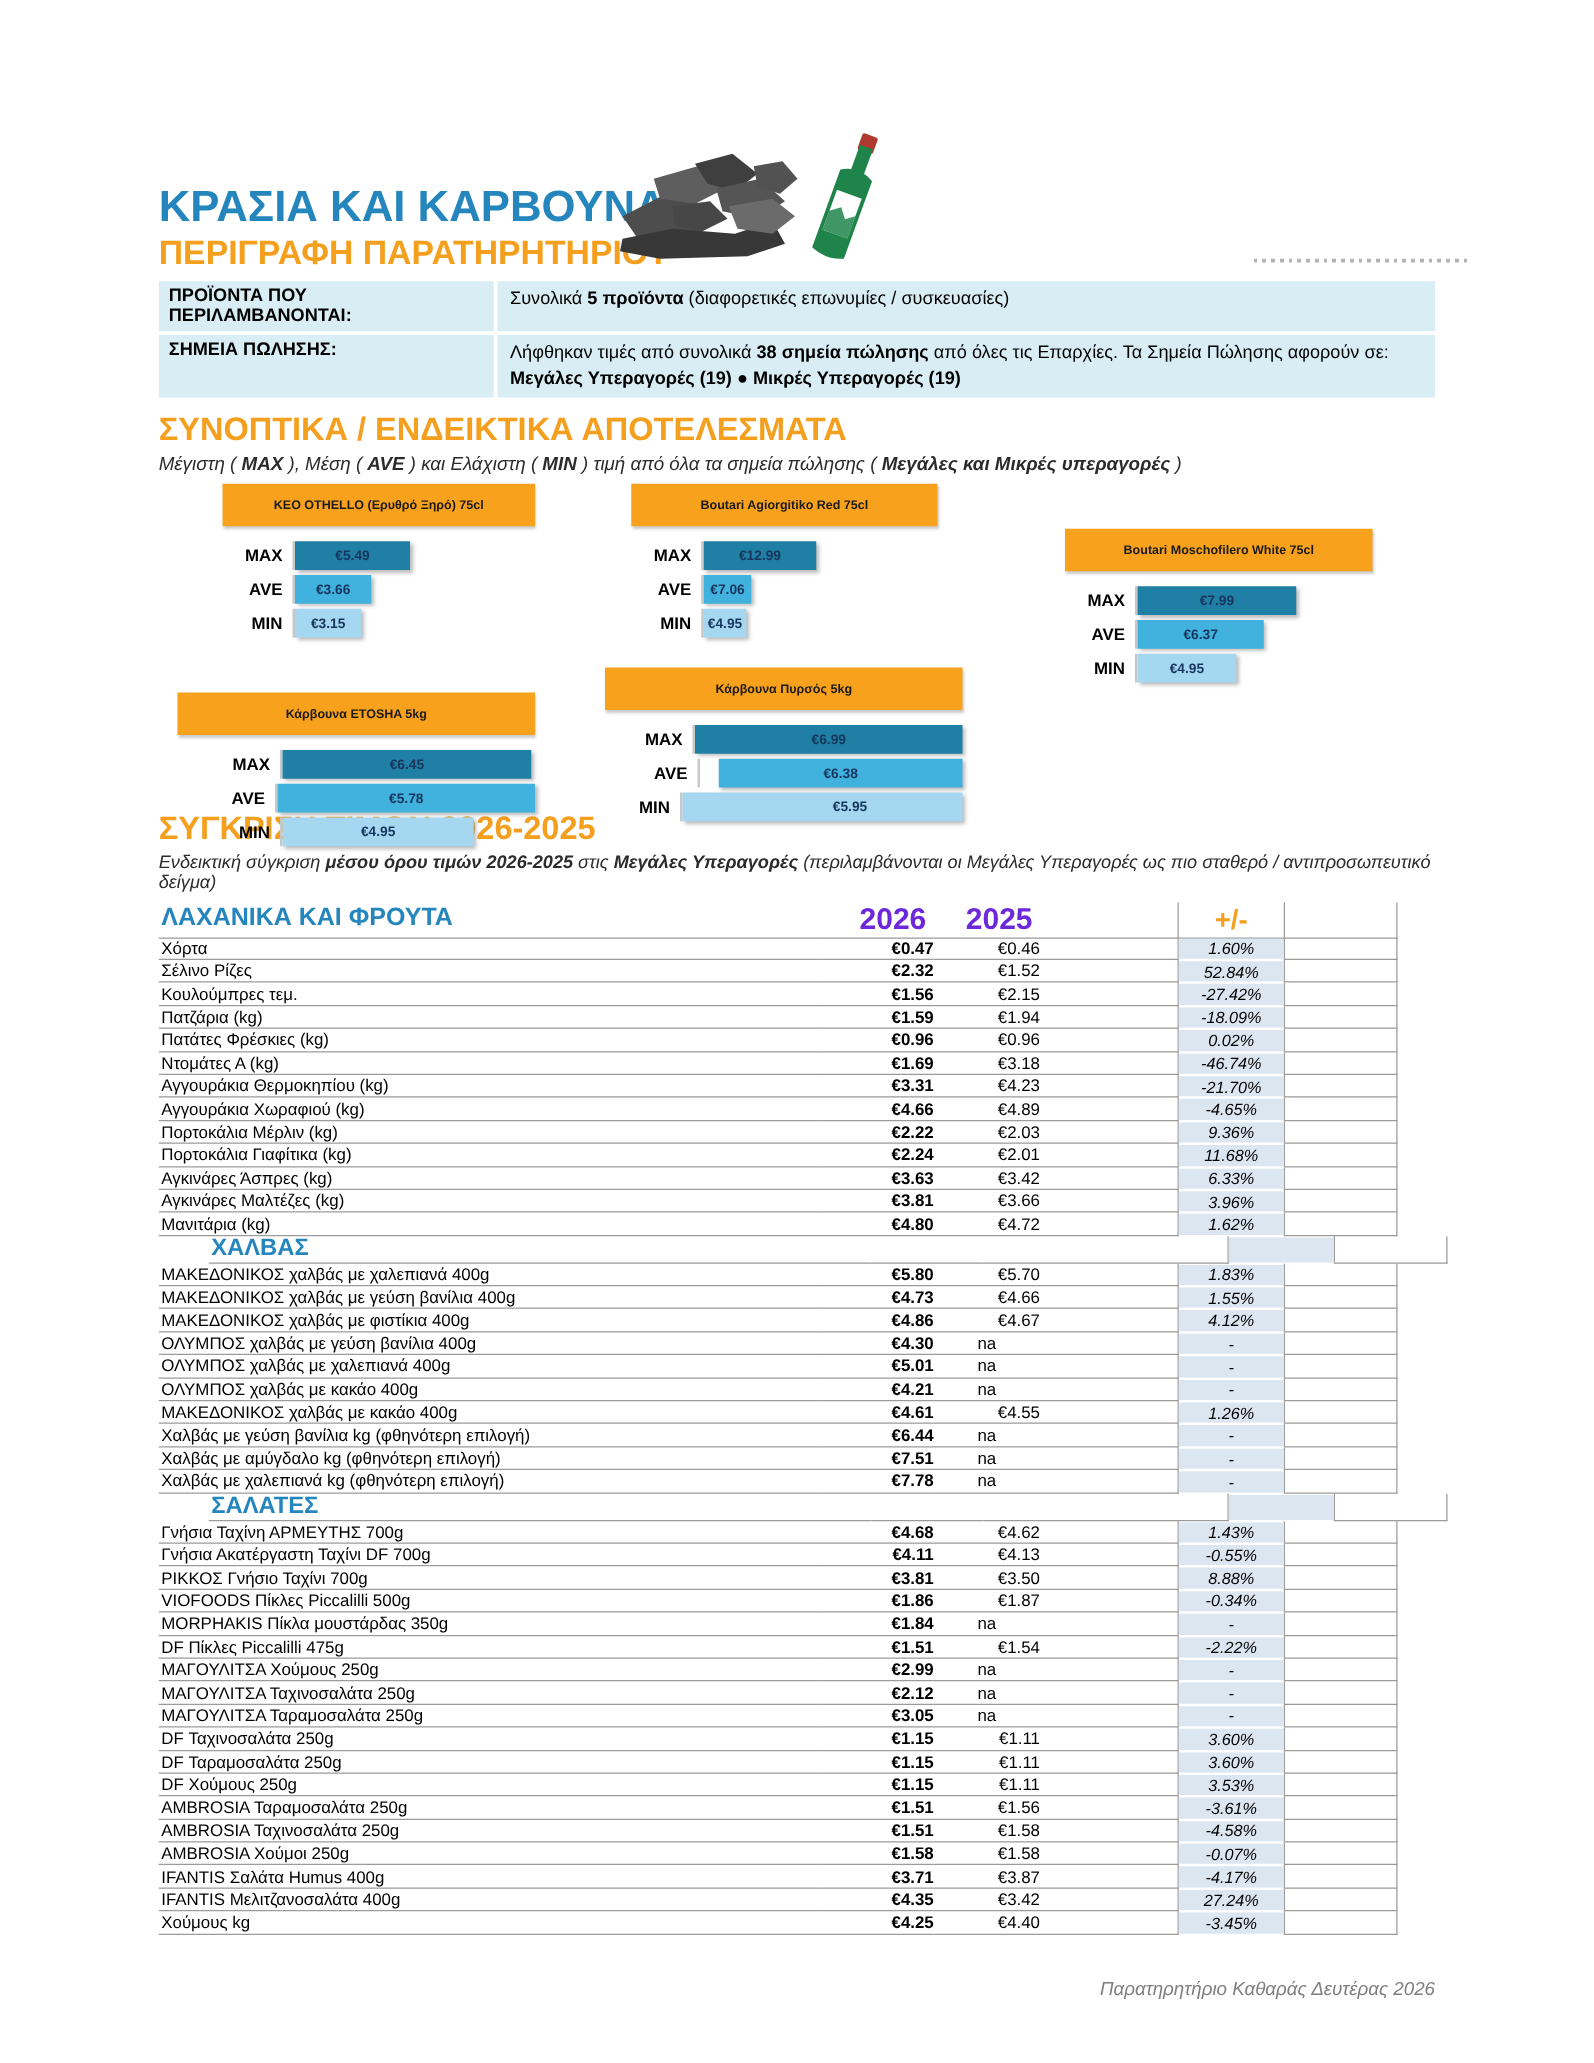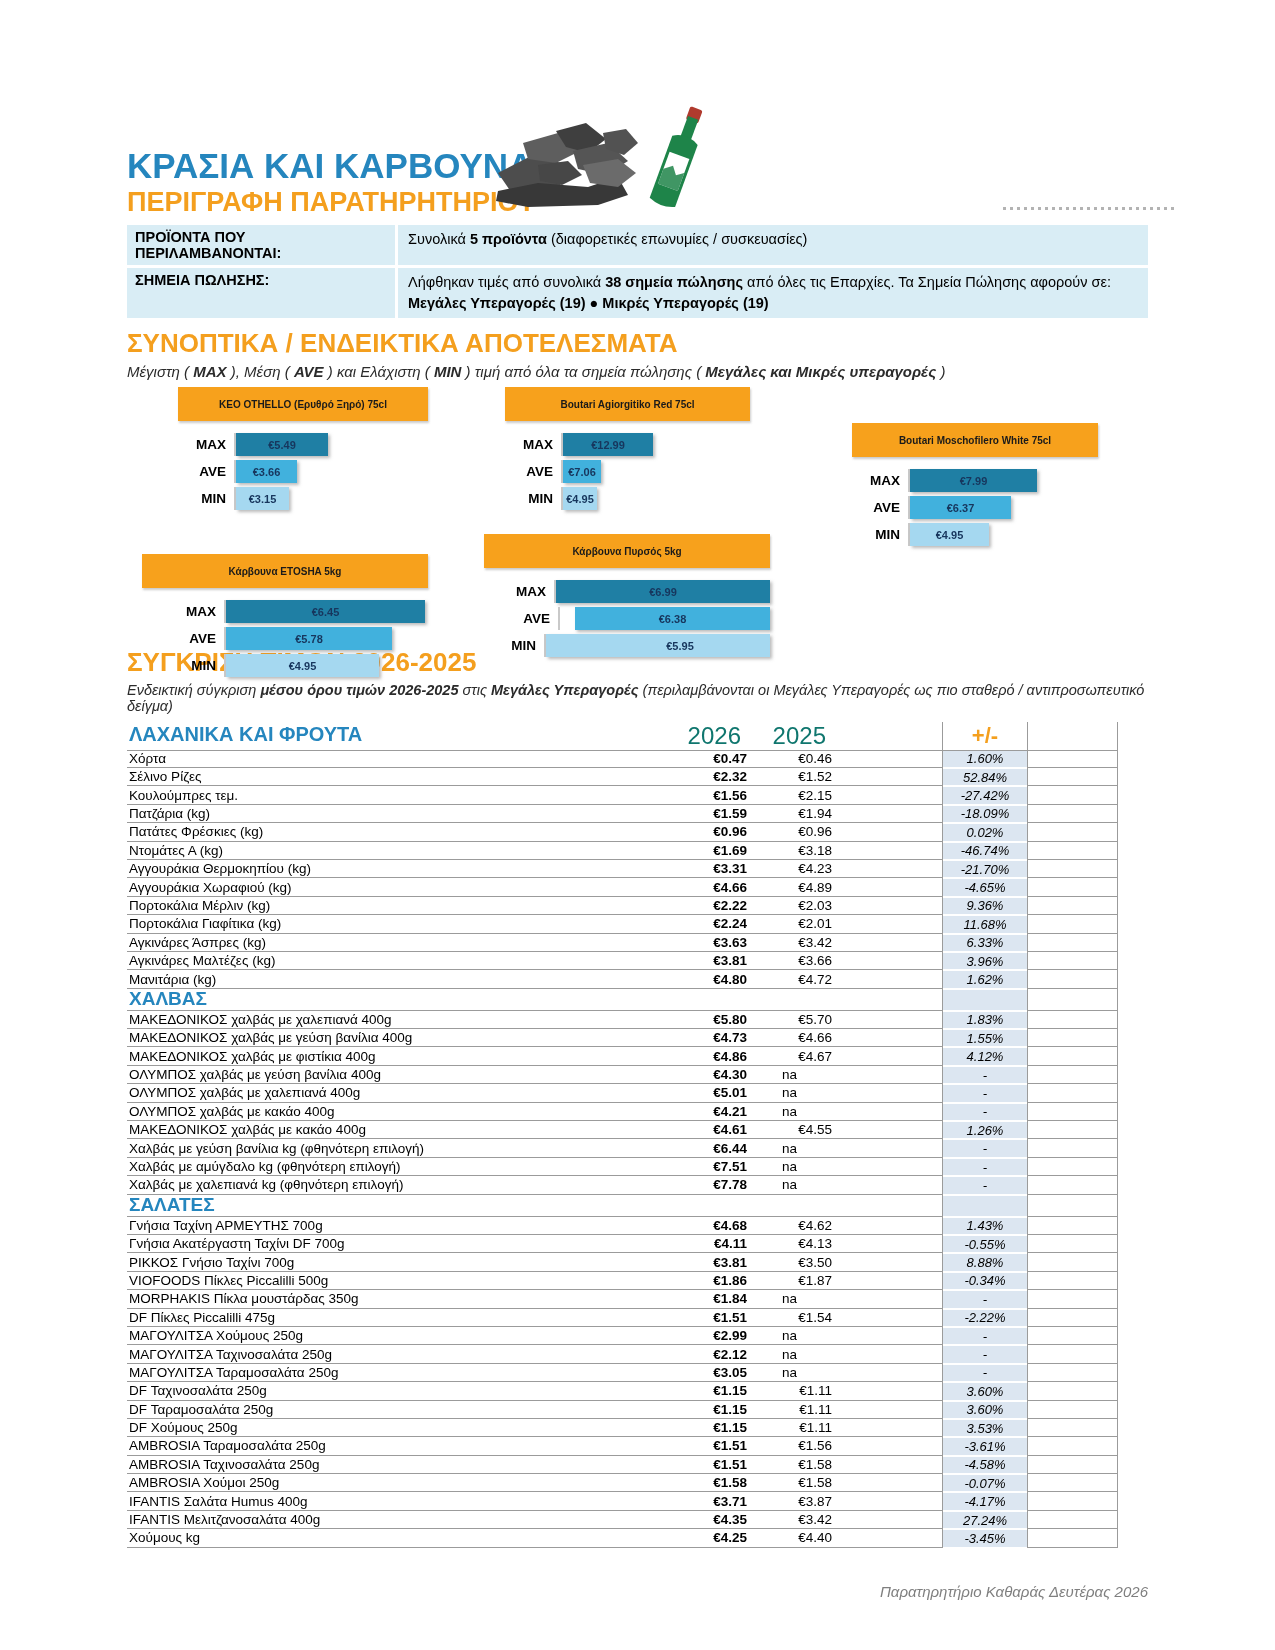--- a/index.html
+++ b/index.html
@@ -46,34 +46,34 @@
        box-shadow:2px 2px 3px rgba(120,120,120,.5);}
   .bar.max{background:#1F7FA4;}
   .bar.ave{background:#41B1DD;}
   .bar.min{background:#A5D8F0;}
   .bar-val{font-size:11px;font-weight:bold;color:#17365D;white-space:nowrap;}
 
   
   .ptable{margin-top:8px;}
   .trow{display:grid;grid-template-columns:530px 90px 85px 111px 85px 90px;height:18.4px;box-sizing:border-box;}
   .trow.thead{height:28px;align-items:end;}
-  .trow.section{height:22px;}
+  .trow.section{height:22px;margin-left:40px;}
   .c{height:100%;display:flex;align-items:center;box-sizing:border-box;min-width:0;}
   .name{font-size:13.5px;padding-left:2px;border-bottom:1px solid #9b9b9b;white-space:nowrap;overflow:hidden;}
   .y1{justify-content:flex-end;font-weight:bold;font-size:13.5px;border-bottom:1px solid #9b9b9b;}
   .y2{justify-content:flex-end;font-size:13.5px;border-bottom:1px solid #9b9b9b;}
   .y2.na{justify-content:center;}
   .sp{border-bottom:1px solid #9b9b9b;border-right:1px solid #9b9b9b;}
   .pm{border-right:1px solid #9b9b9b;padding:1px 0;}
   .pm .fill{background:#DCE6F1;width:100%;height:100%;display:flex;align-items:center;justify-content:center;
             font-size:13px;font-style:italic;}
   .emptyc{border-right:1px solid #9b9b9b;border-bottom:1px solid #9b9b9b;}
   .sec-name{color:#2586BE;font-weight:bold;font-size:19px;white-space:nowrap;}
   .thead .name{font-size:20px;color:#2586BE;font-weight:bold;padding-bottom:2px;}
-  .thead .yh{justify-content:flex-end;padding-right:6px;color:#0f766e;font-weight:normal;font-size:24px;
+  .thead .yh{justify-content:flex-end;padding-right:6px;color:#6d28d9;font-weight:bold;font-size:24px;
              border-bottom:1px solid #9b9b9b;}
   .thead .pmh{justify-content:center;color:#F49F1E;font-weight:bold;font-size:22px;
               border-bottom:1px solid #9b9b9b;border-right:1px solid #9b9b9b;}
 
   .footer{position:absolute;top:1583px;right:127px;font-style:italic;color:#7f7f7f;font-size:15px;}
 </style>
 </head>
 <body>
 
 <div class="page">
@@ -221,21 +221,21 @@
               <div class="bar-label">MAX</div>
               <div class="bar-track">
                 <div class="bar max" style="width: 199px;">
                   <span class="bar-val">€6.45</span>
                 </div>
               </div>
             </div>
             <div class="bar-row">
               <div class="bar-label">AVE</div>
               <div class="bar-track">
-                <div class="bar ave" style="width: 166px;">
+                <div class="bar ave" style="width: 206px;">
                   <span class="bar-val">€5.78</span>
                 </div>
               </div>
             </div>
             <div class="bar-row">
               <div class="bar-label">MIN</div>
               <div class="bar-track">
                 <div class="bar min" style="width: 153px;">
                   <span class="bar-val">€4.95</span>
                 </div>

